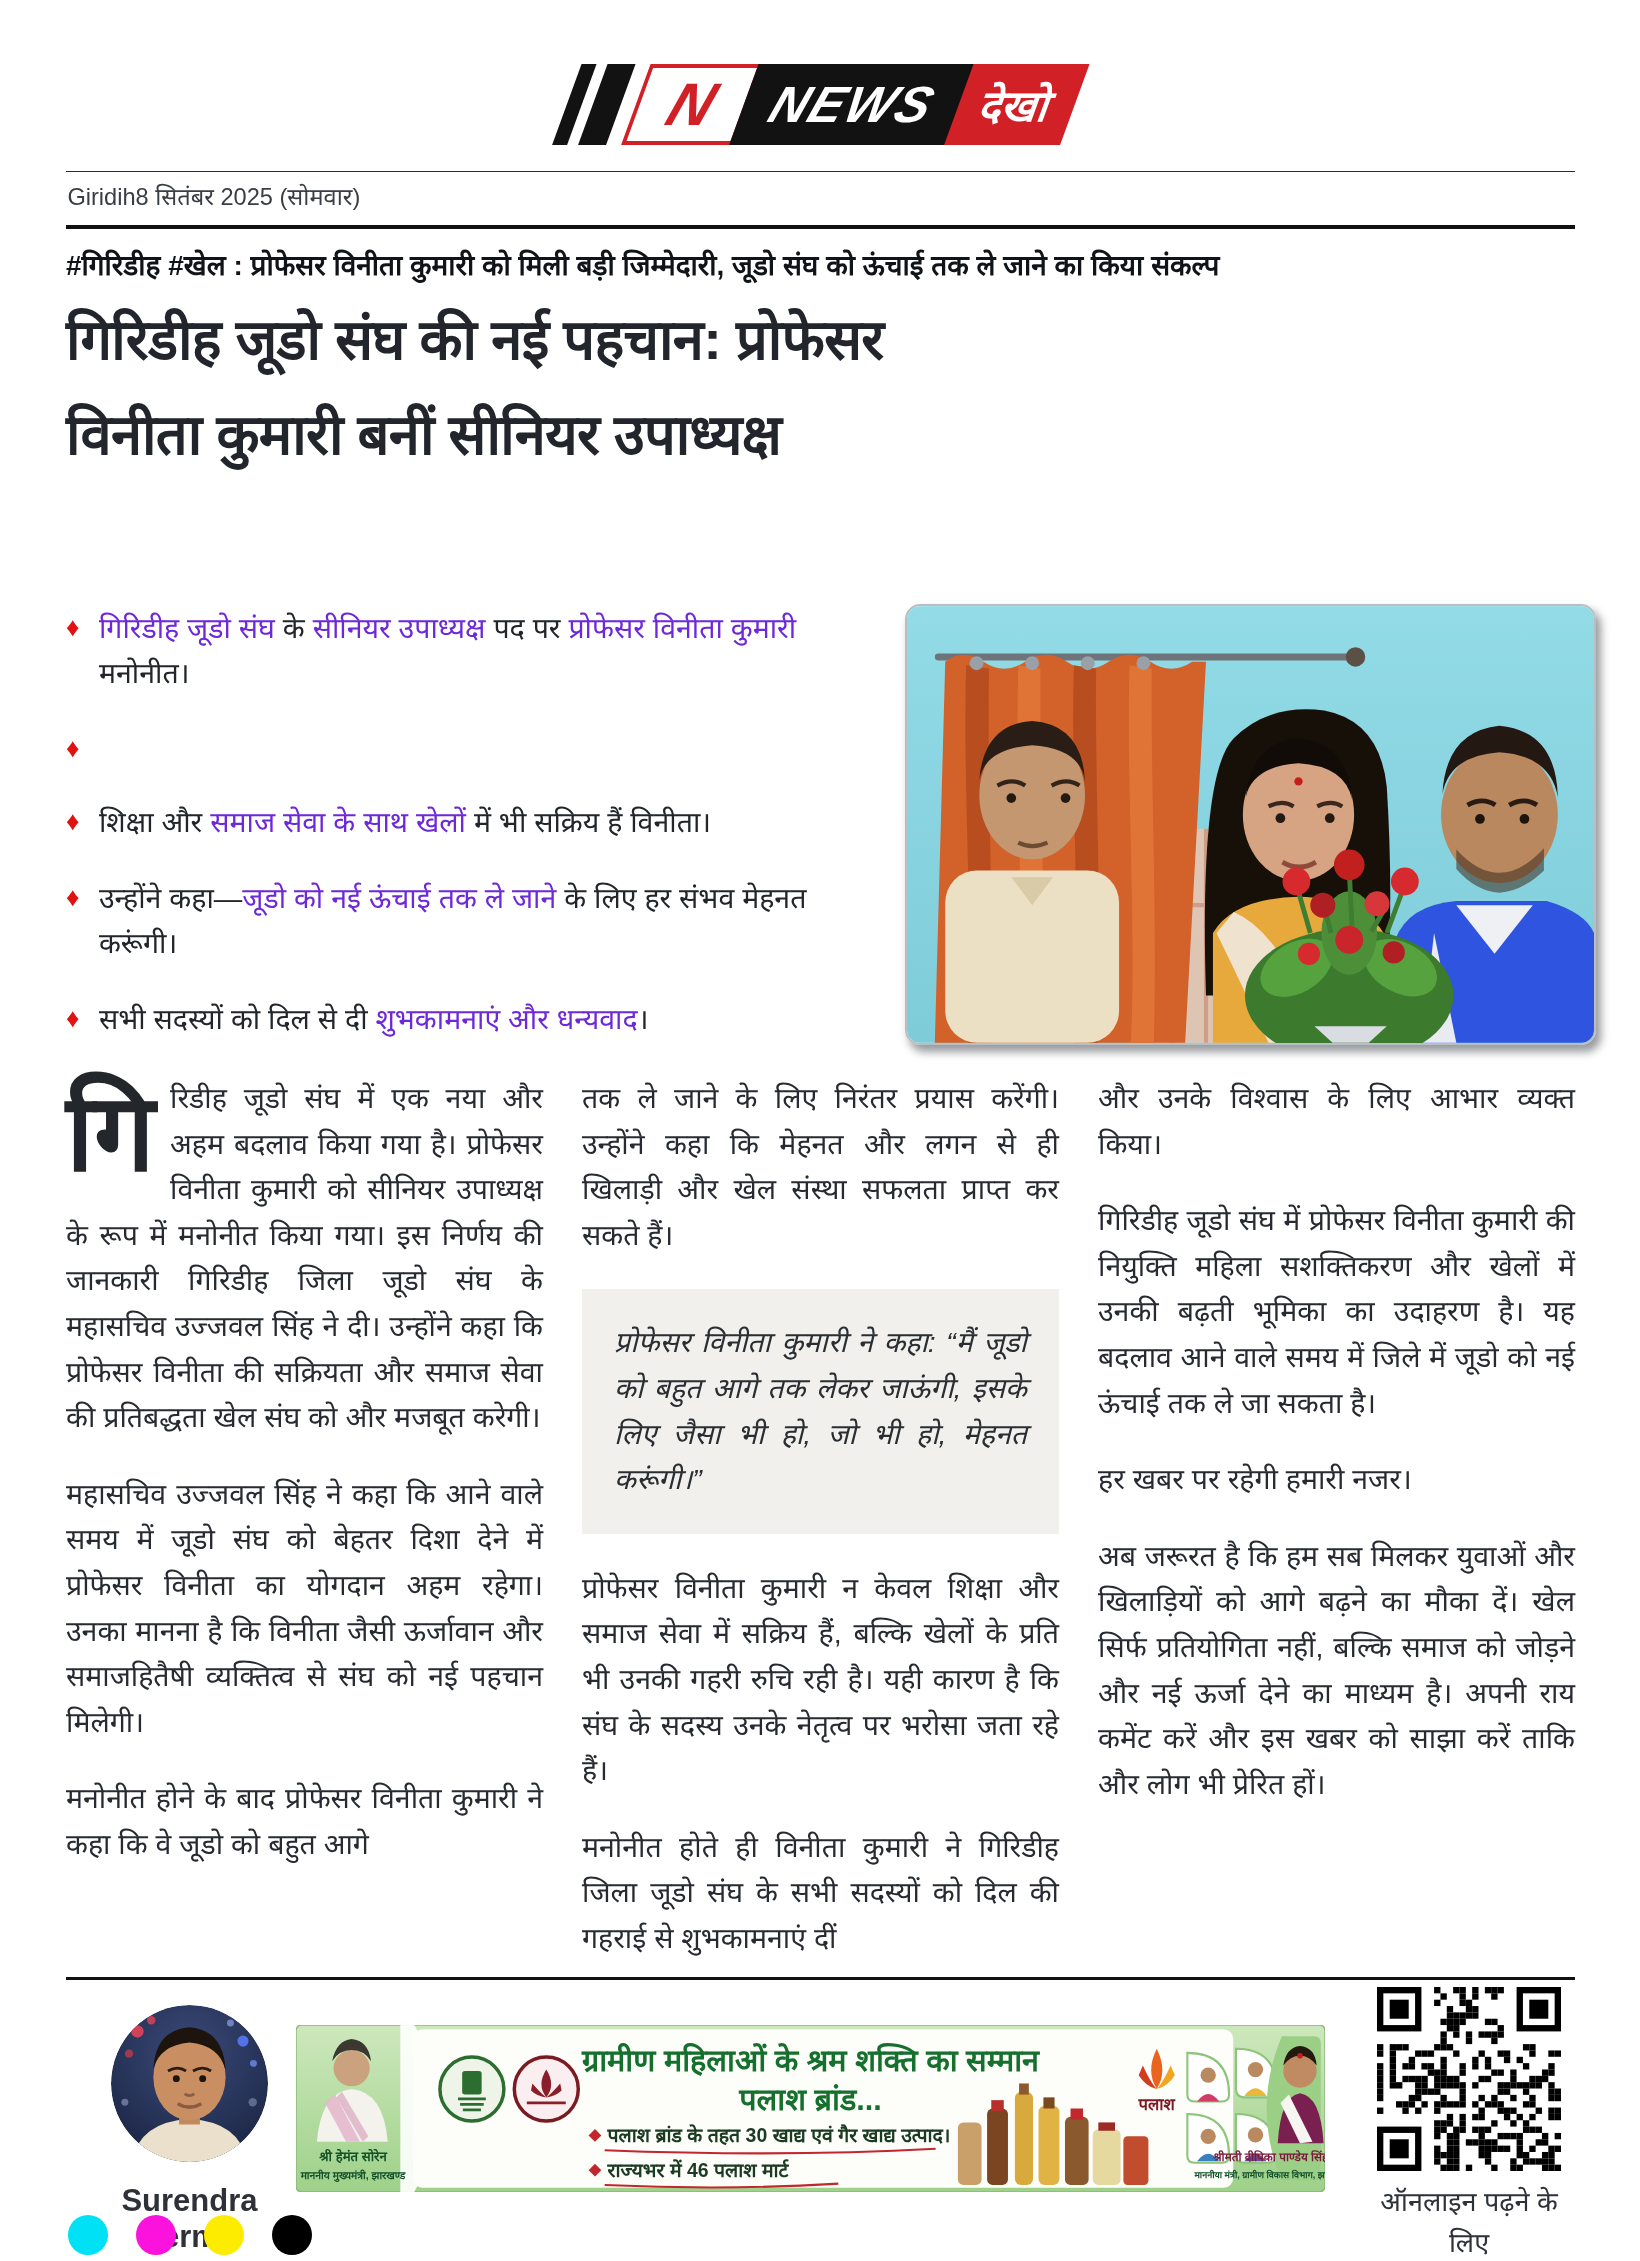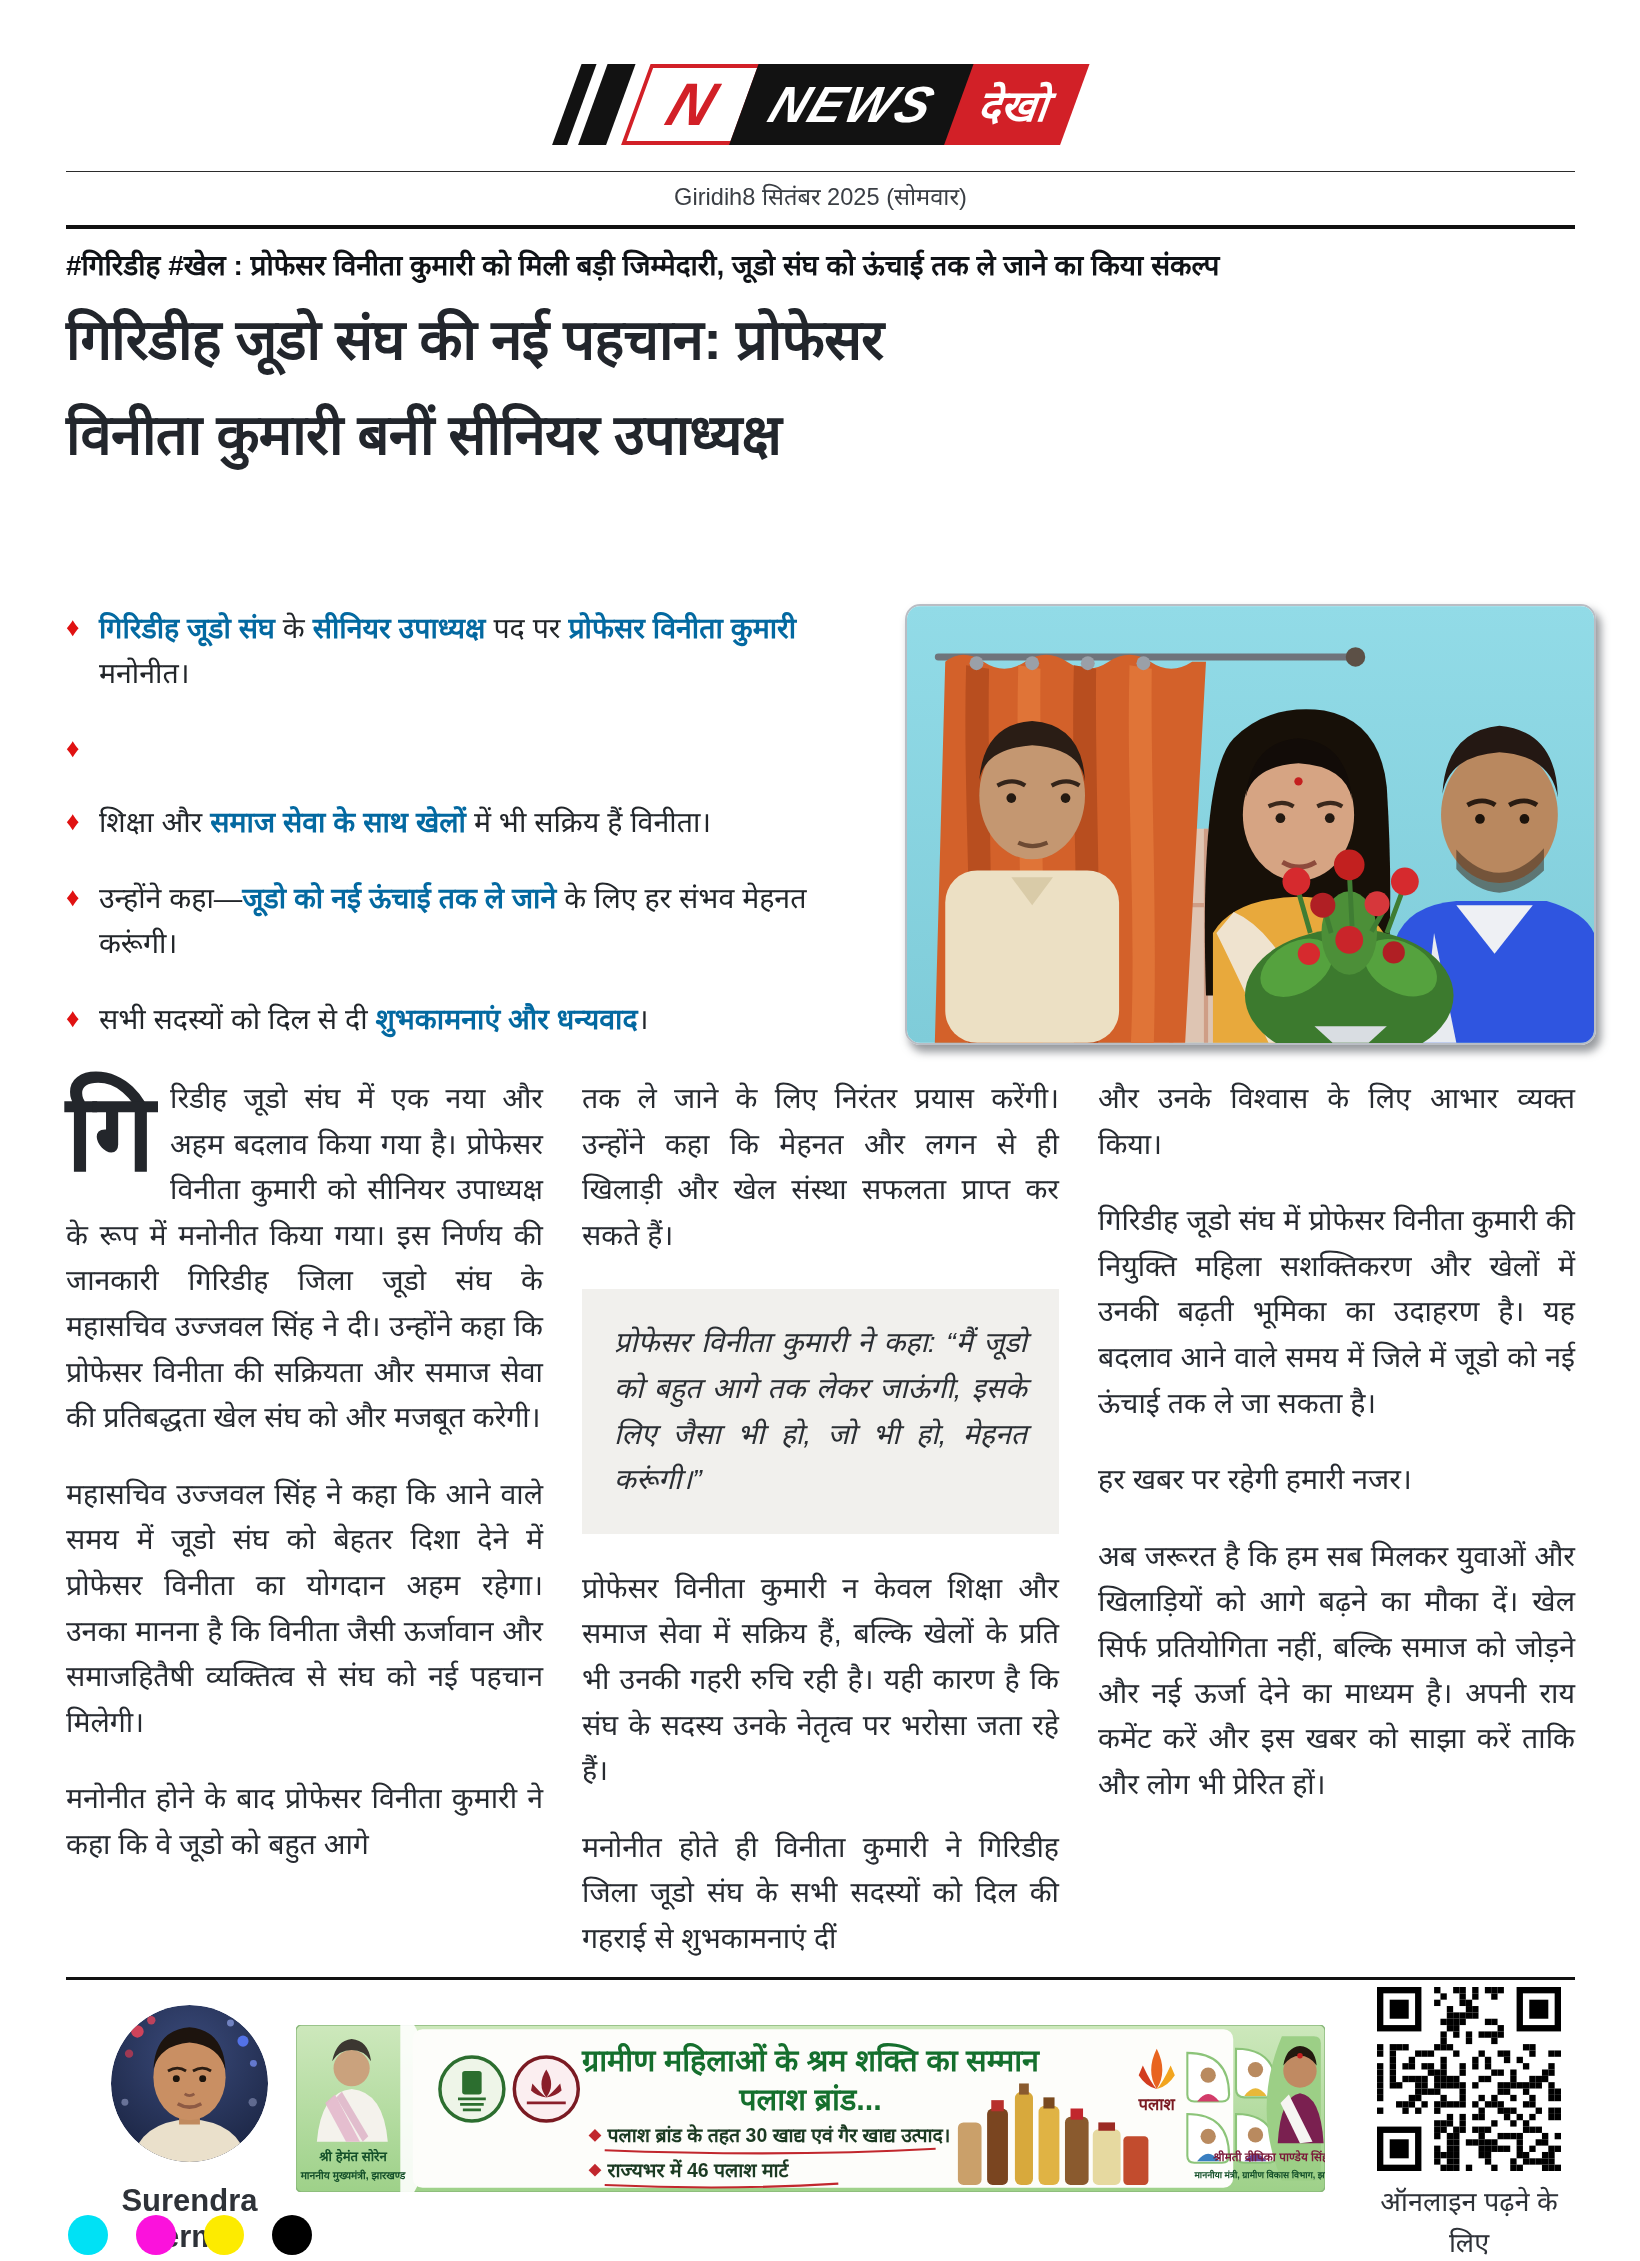--- a/index.html
+++ b/index.html
@@ -12,32 +12,32 @@
   .m-bar.b1{width:15.3px;}
   .m-bar.b2{width:28px;margin-right:15.3px;}
   .m-n{display:flex;align-items:center;justify-content:center;width:104px;background:#fff;border:4.2px solid #d22027;transform:skewX(-20deg);}
   .m-n span{font-size:60px;font-weight:800;color:#d22027;font-style:italic;}
   .m-news{display:flex;align-items:center;background:#121212;transform:skewX(-20deg);padding:0 28px;margin-left:-4.2px;}
   .m-news span{color:#fff;font-size:51px;font-weight:800;font-style:italic;letter-spacing:2.1px;}
   .m-dekho{display:flex;align-items:center;background:#d22027;transform:skewX(-20deg);padding:0 23.6px;margin-left:-2.8px;}
   .m-dekho span{color:#fff;font-size:43px;font-weight:700;}
 
   
-  .metarow{position:absolute;top:171px;left:66px;right:66px;display:flex;justify-content:center;align-items:baseline;border-top:1.4px solid #2b2b2b;border-bottom:4.2px solid #111;padding:8.3px 1.4px 12.5px 1.4px;font-size:23.6px;color:#3a3e44;}
+  .metarow{position:absolute;top:171px;left:66px;right:66px;display:flex;justify-content:flex-start;align-items:baseline;border-top:1.4px solid #2b2b2b;border-bottom:4.2px solid #111;padding:8.3px 1.4px 12.5px 1.4px;font-size:23.6px;color:#3a3e44;}
 
   
   .kicker{position:absolute;top:245px;left:66px;right:66px;font-size:28px;font-weight:700;color:#101317;}
   .headline{position:absolute;top:292px;left:66px;right:66px;font-size:56px;line-height:1.70;font-weight:800;color:#22262c;letter-spacing:-0.7px;}
 
   
   .lede{position:absolute;top:606px;left:66px;width:824px;}
   .lede ul{list-style:none;margin:0;padding:0;}
   .lede li{display:flex;gap:19.5px;margin-bottom:31px;font-size:28.5px;line-height:1.58;color:#22262a;}
   .diamond{color:#e01212;font-size:26.4px;line-height:1.6;flex:0 0 auto;}
-  .lede b{font-weight:700;color:#0369a1;}
+  .lede b{font-weight:400;color:#6d28d9;}
   .photo-wrap{position:absolute;top:604px;left:905px;width:687px;height:437px;border-radius:15.3px;overflow:hidden;border:2.1px solid #b9bdc4;box-shadow:4.9px 6.3px 8.3px rgba(95,100,106,.65);}
   .photo-wrap svg{display:block;}
 
   
   .columns{position:absolute;top:1076px;left:66px;right:66px;display:flex;gap:39px;}
   .col{flex:1 1 0;font-size:28.5px;line-height:1.60;text-align:justify;color:#272b31;}
   .col p{margin:0 0 31px 0;}
   .dropcap{float:left;font-size:108px;line-height:.92;font-weight:800;color:#23262b;padding:7px 15.3px 0 0;}
   .quotebox{background:#f1f0ed;padding:31px 32px;margin:4.2px 0 32px 0;font-style:italic;color:#2a2e33;}
 

